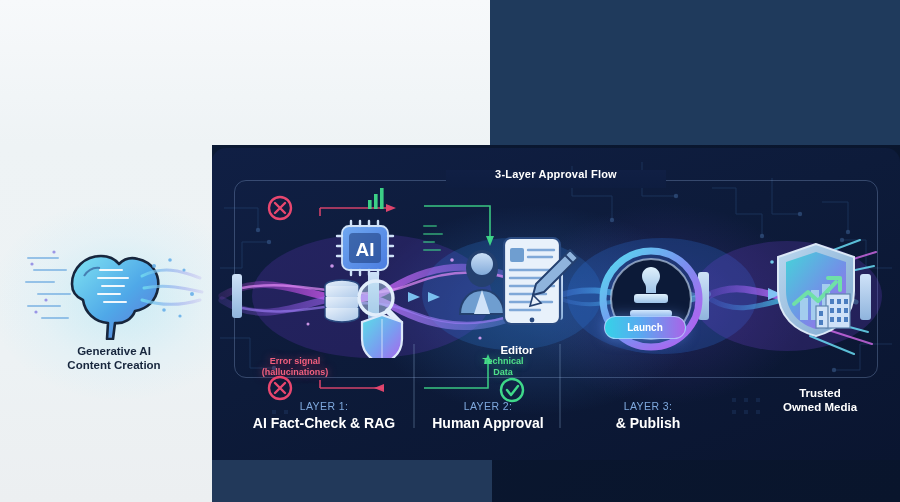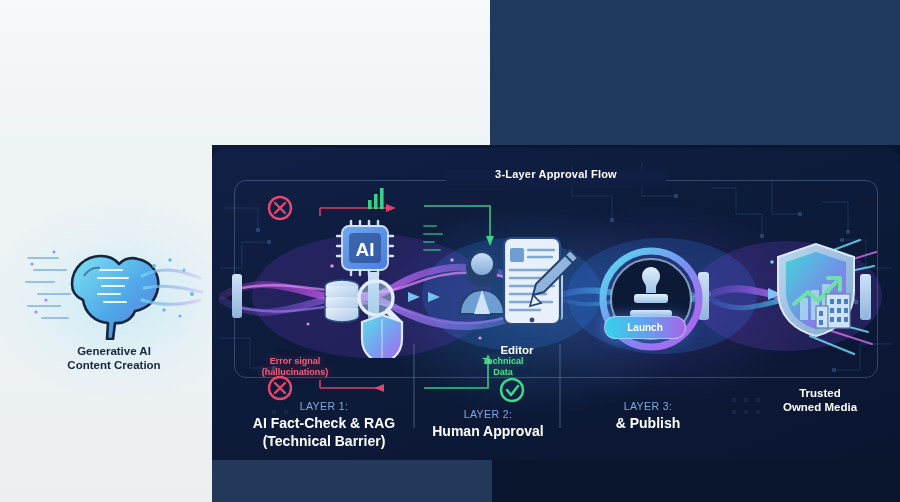--- a/index.html
+++ b/index.html
@@ -461,23 +461,22 @@
       <g fill="url(#stampBody)">
         <path d="M46 32c0-5 4-9 9-9s9 4 9 9c0 6-4 7-4 12v5h-10v-5c0-5-4-6-4-12z"></path>
         <rect x="38" y="50" width="34" height="9" rx="3"></rect>
         <rect x="34" y="66" width="42" height="7" rx="3"></rect>
       </g>
     </svg>
 
     <div class="layer-cap" style="left:22px; top:252px; width:180px;">
       <span class="kicker">LAYER 1:</span>
       <span class="name">AI Fact-Check &amp; RAG</span>
-      <span class="name">(Technical Barrier)</span>
     </div>
-    <div class="layer-cap" style="left:208px; top:260px; width:136px;">
+    <div class="layer-cap" style="left:208px; top:252px; width:136px;">
       <span class="kicker">LAYER 2:</span>
       <span class="name">Human Approval</span>
     </div>
     <div class="layer-cap" style="left:352px; top:252px; width:168px;">
       <span class="kicker">LAYER 3:</span>
       <span class="name">&amp; Publish</span>
     </div>
 
     <div class="tag err" style="left:28px; top:208px; width:110px;">
       <span>Error signal</span><br>

